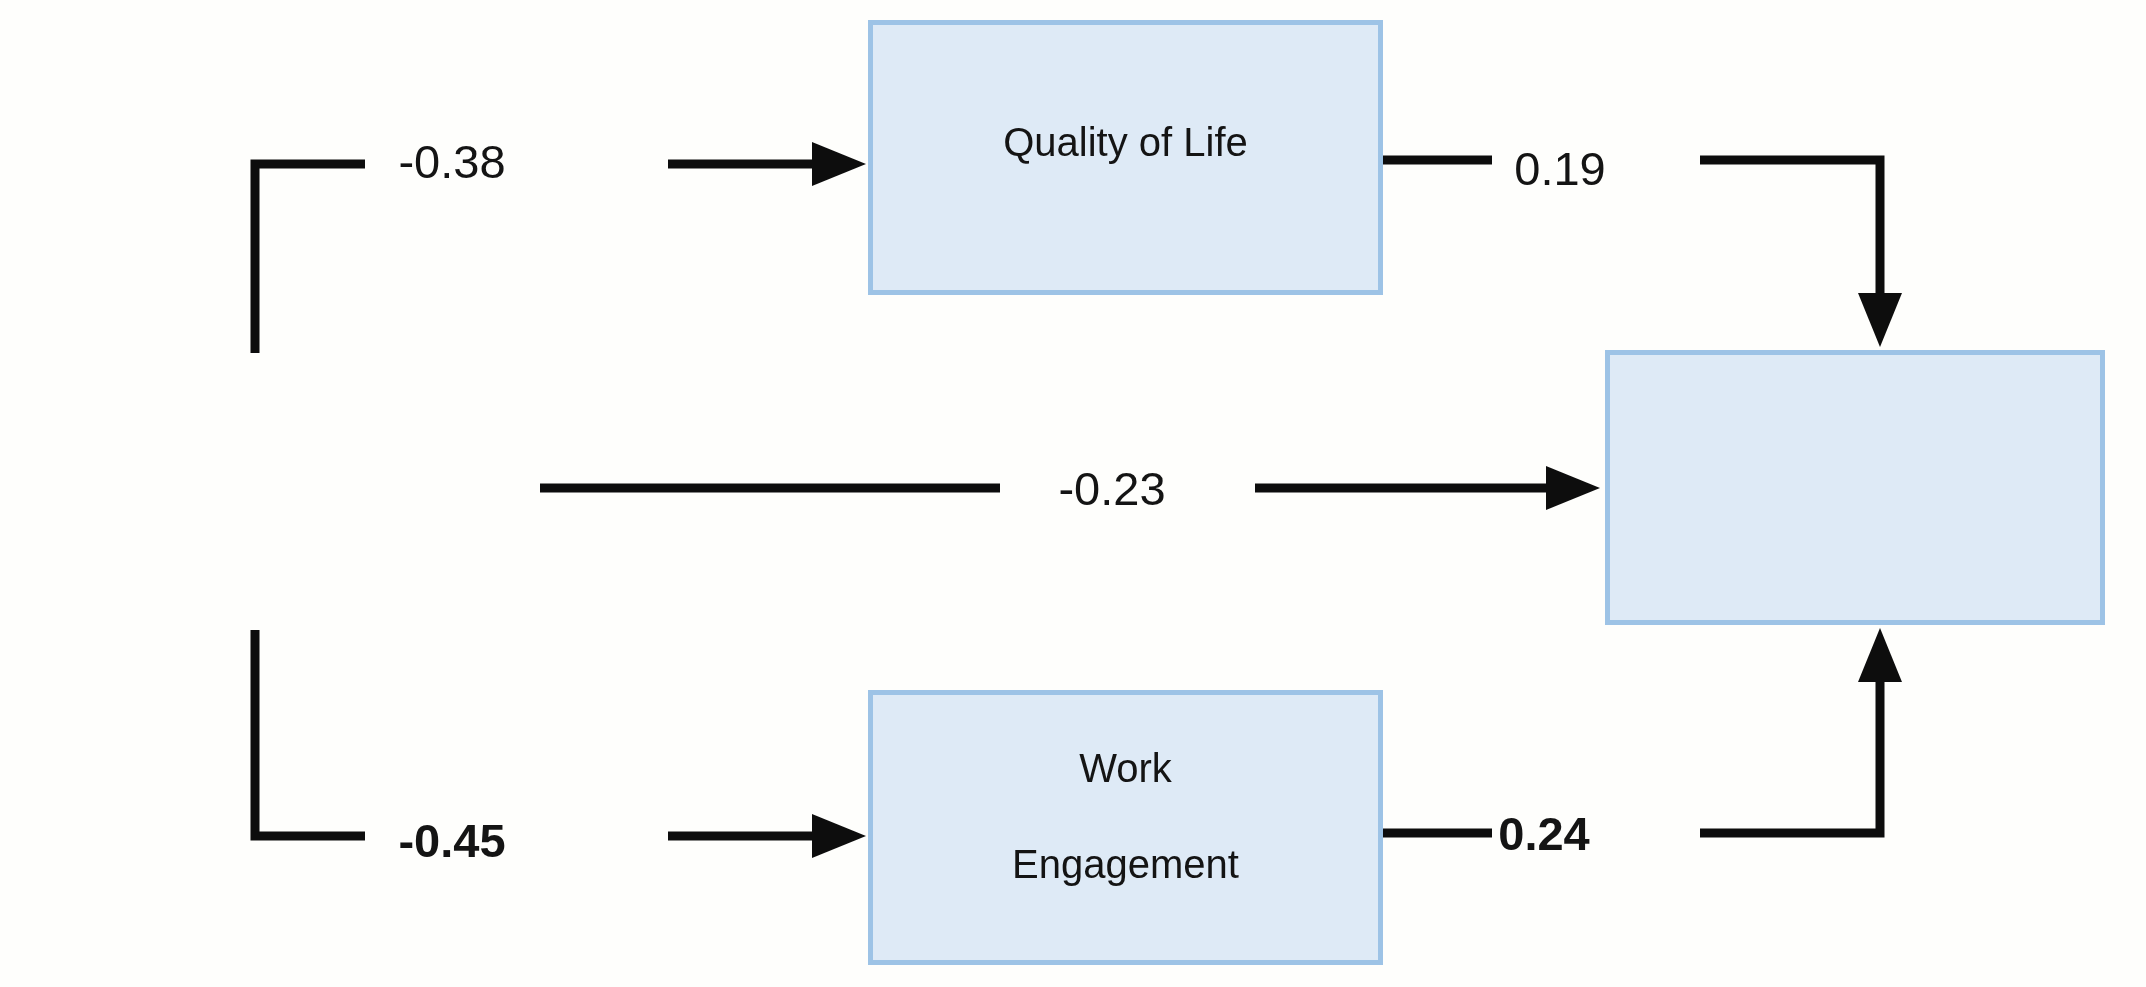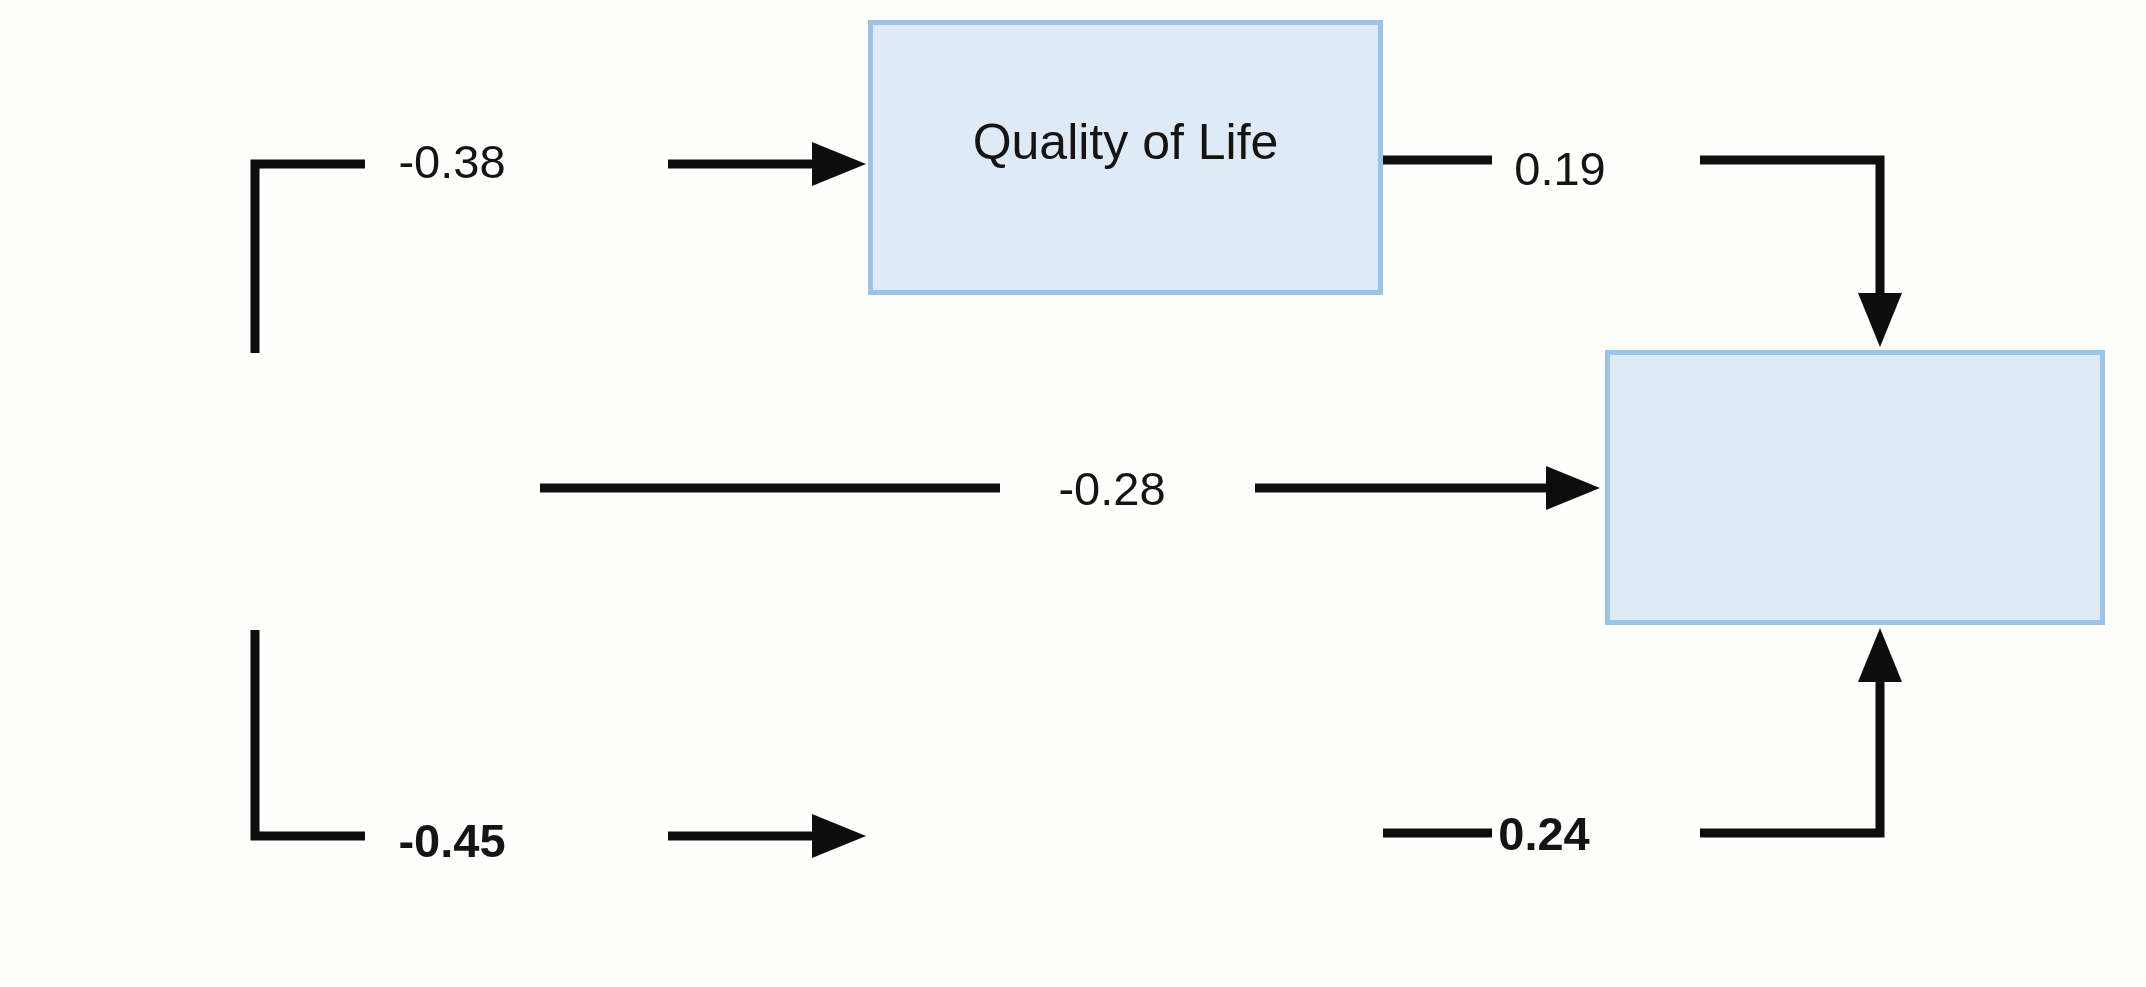--- a/index.html
+++ b/index.html
@@ -39,21 +39,21 @@
   .node{
     position:absolute;
     background:var(--node-fill);
     border:5px solid var(--node-border);
     display:flex;
     flex-direction:column;
     align-items:center;
     justify-content:center;
     text-align:center;
     color:var(--text);
-    font-size:50px;
+    font-size:40px;
     line-height:96px;
   }
   .node .node-line{display:block;}
   .node-burnout{left:15px;top:353px;width:525px;height:277px;}
   .node-burnout .node-text{transform:translateY(-30px);}
   .node-quality{left:868px;top:20px;width:515px;height:275px;}
   .node-quality .node-text{transform:translateY(-16px);}
   .node-work{left:868px;top:690px;width:515px;height:275px;}
   .node-work .node-text{transform:translateY(-12px);}
   .node-safety{left:1605px;top:350px;width:500px;height:275px;}
@@ -109,25 +109,31 @@
     </g>
   </svg>
 
 
   <div class="node node-quality">
     <div class="node-text">
       <span class="node-line">Quality of Life</span>
     </div>
   </div>
 
+  <div class="node node-work">
+    <div class="node-text">
+      <span class="node-line">Work</span>
+      <span class="node-line">Engagement</span>
+    </div>
+  </div>
 
   <div class="node node-safety">
     <div class="node-text">
     </div>
   </div>
 
   <div class="coef coef-038">-0.38</div>
-  <div class="coef coef-028">-0.28</div>
+  <div class="coef coef-028">-0.23</div>
   <div class="coef coef-045">-0.45</div>
   <div class="coef coef-019">0.19</div>
   <div class="coef coef-024">0.24</div>
 
 </div>
 
 </body></html>

